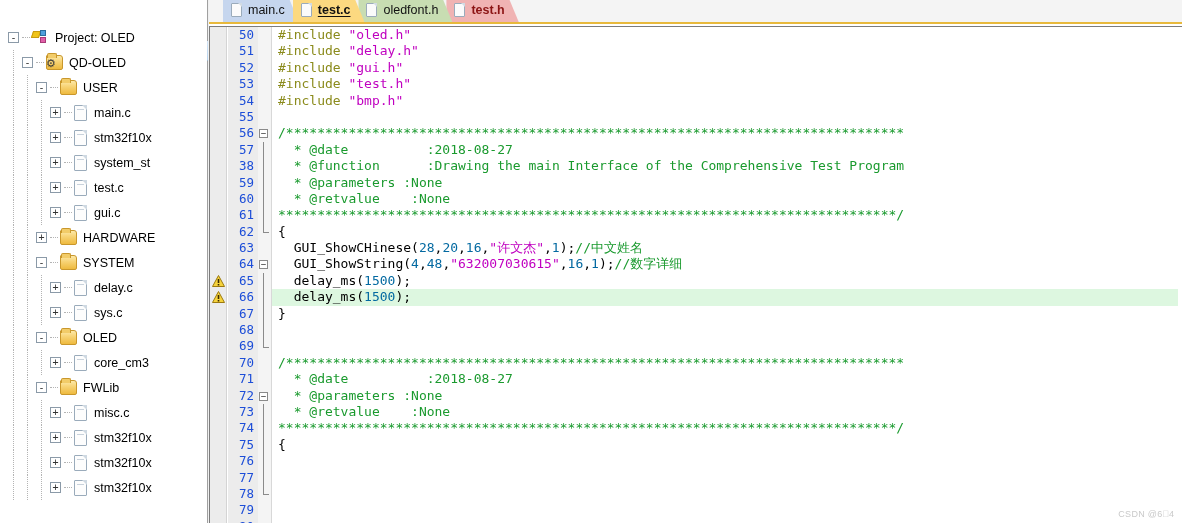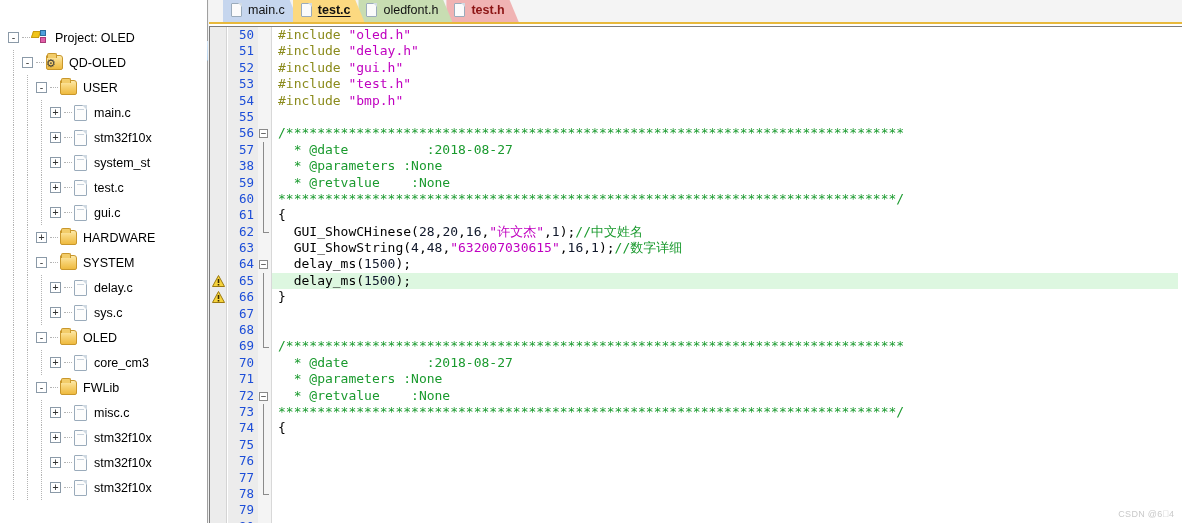--- a/index.html
+++ b/index.html
@@ -174,21 +174,21 @@
   .warn-ico {
     position: absolute; left: 2px; width: 13px; height: 12px;
   }
   .warn-ico svg { display:block; }
 
   
   .t-pre     { color: #8b8b1c; }
   .t-str     { color: #c000c0; }
   .t-cmt     { color: #1a9a2e; }
   .t-kw      { color: #2020e0; }
-  .t-num     { color: #0f172a; }
+  .t-num     { color: #0369a1; }
   .t-plain   { color: #000000; }
 
   .foldbox {
     display:inline-block; width:9px; height:9px; line-height:7px;
     border:1px solid #8a8a8a; background:#fff; color:#333;
     font-family:"DejaVu Sans Mono", monospace; font-size:9px; text-align:center;
     position:relative; top:-1px;
   }
   .foldbar {
     position:absolute; left:5px; width:1px; background:#8a8a8a;
@@ -527,20 +527,21 @@
         </div>
       <div id="code">
           <div class="ln"><span class="t-pre">#include </span><span class="t-str">"oled.h"</span></div>
           <div class="ln"><span class="t-pre">#include </span><span class="t-str">"delay.h"</span></div>
           <div class="ln"><span class="t-pre">#include </span><span class="t-str">"gui.h"</span></div>
           <div class="ln"><span class="t-pre">#include </span><span class="t-str">"test.h"</span></div>
           <div class="ln"><span class="t-pre">#include </span><span class="t-str">"bmp.h"</span></div>
           <div class="ln">&nbsp;</div>
           <div class="ln"><span class="t-cmt">/*******************************************************************************</span></div>
           <div class="ln"><span class="t-cmt">  * @date          :2018-08-27</span></div>
+          <div class="ln"><span class="t-cmt">  * @function      :Drawing the main Interface of the Comprehensive Test Program</span></div>
           <div class="ln"><span class="t-cmt">  * @parameters :None</span></div>
           <div class="ln"><span class="t-cmt">  * @retvalue    :None</span></div>
           <div class="ln"><span class="t-cmt">*******************************************************************************/</span></div>
           <div class="ln"><span class="t-plain">{</span></div>
           <div class="ln"><span class="t-plain">  GUI_ShowCHinese(</span><span class="t-num">28</span><span class="t-plain">,</span><span class="t-num">20</span><span class="t-plain">,</span><span class="t-num">16</span><span class="t-plain">,</span><span class="t-str">"许文杰"</span><span class="t-plain">,</span><span class="t-num">1</span><span class="t-plain">);</span><span class="t-cmt">//中文姓名</span></div>
           <div class="ln"><span class="t-plain">  GUI_ShowString(</span><span class="t-num">4</span><span class="t-plain">,</span><span class="t-num">48</span><span class="t-plain">,</span><span class="t-str">"632007030615"</span><span class="t-plain">,</span><span class="t-num">16</span><span class="t-plain">,</span><span class="t-num">1</span><span class="t-plain">);</span><span class="t-cmt">//数字详细</span></div>
           <div class="ln"><span class="t-plain">  delay_ms(</span><span class="t-num">1500</span><span class="t-plain">);</span></div>
           <div class="ln hl-line"><span class="t-plain">  delay_ms(</span><span class="t-num">1500</span><span class="t-plain">);</span></div>
           <div class="ln"><span class="t-plain">}</span></div>
           <div class="ln">&nbsp;</div>

